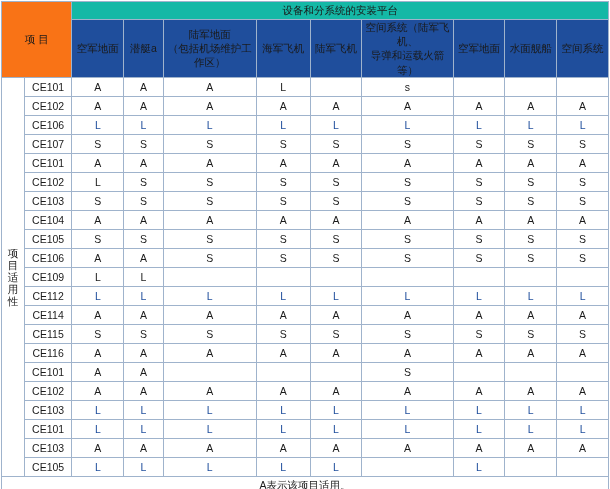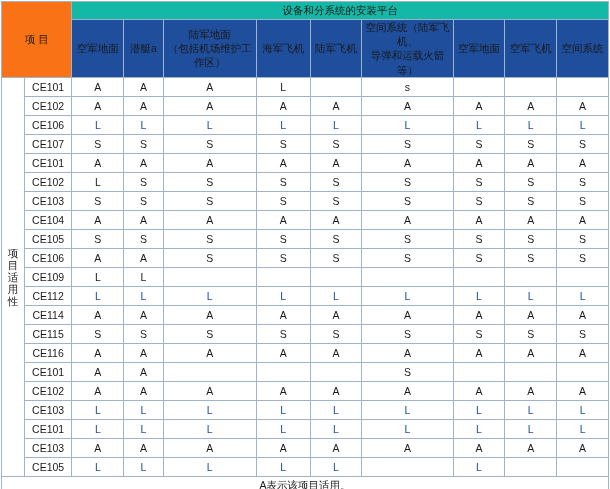--- a/index.html
+++ b/index.html
@@ -141,21 +141,21 @@
           <span class="two-line">陆军飞机</span>
         </td>
         <td class="hdr-sub">
           <span class="two-line">空间系统（陆军飞机、</span>
           <span class="two-line">导弹和运载火箭等）</span>
         </td>
         <td class="hdr-sub">
           <span class="two-line">空军地面</span>
         </td>
         <td class="hdr-sub">
-          <span class="two-line">空军飞机</span>
+          <span class="two-line">水面舰船</span>
         </td>
         <td class="hdr-sub">
           <span class="two-line">空间系统</span>
         </td>
       </tr>
     </thead>
     <tbody>
 
       <tr>
         <td class="vert-label" rowspan="21">

